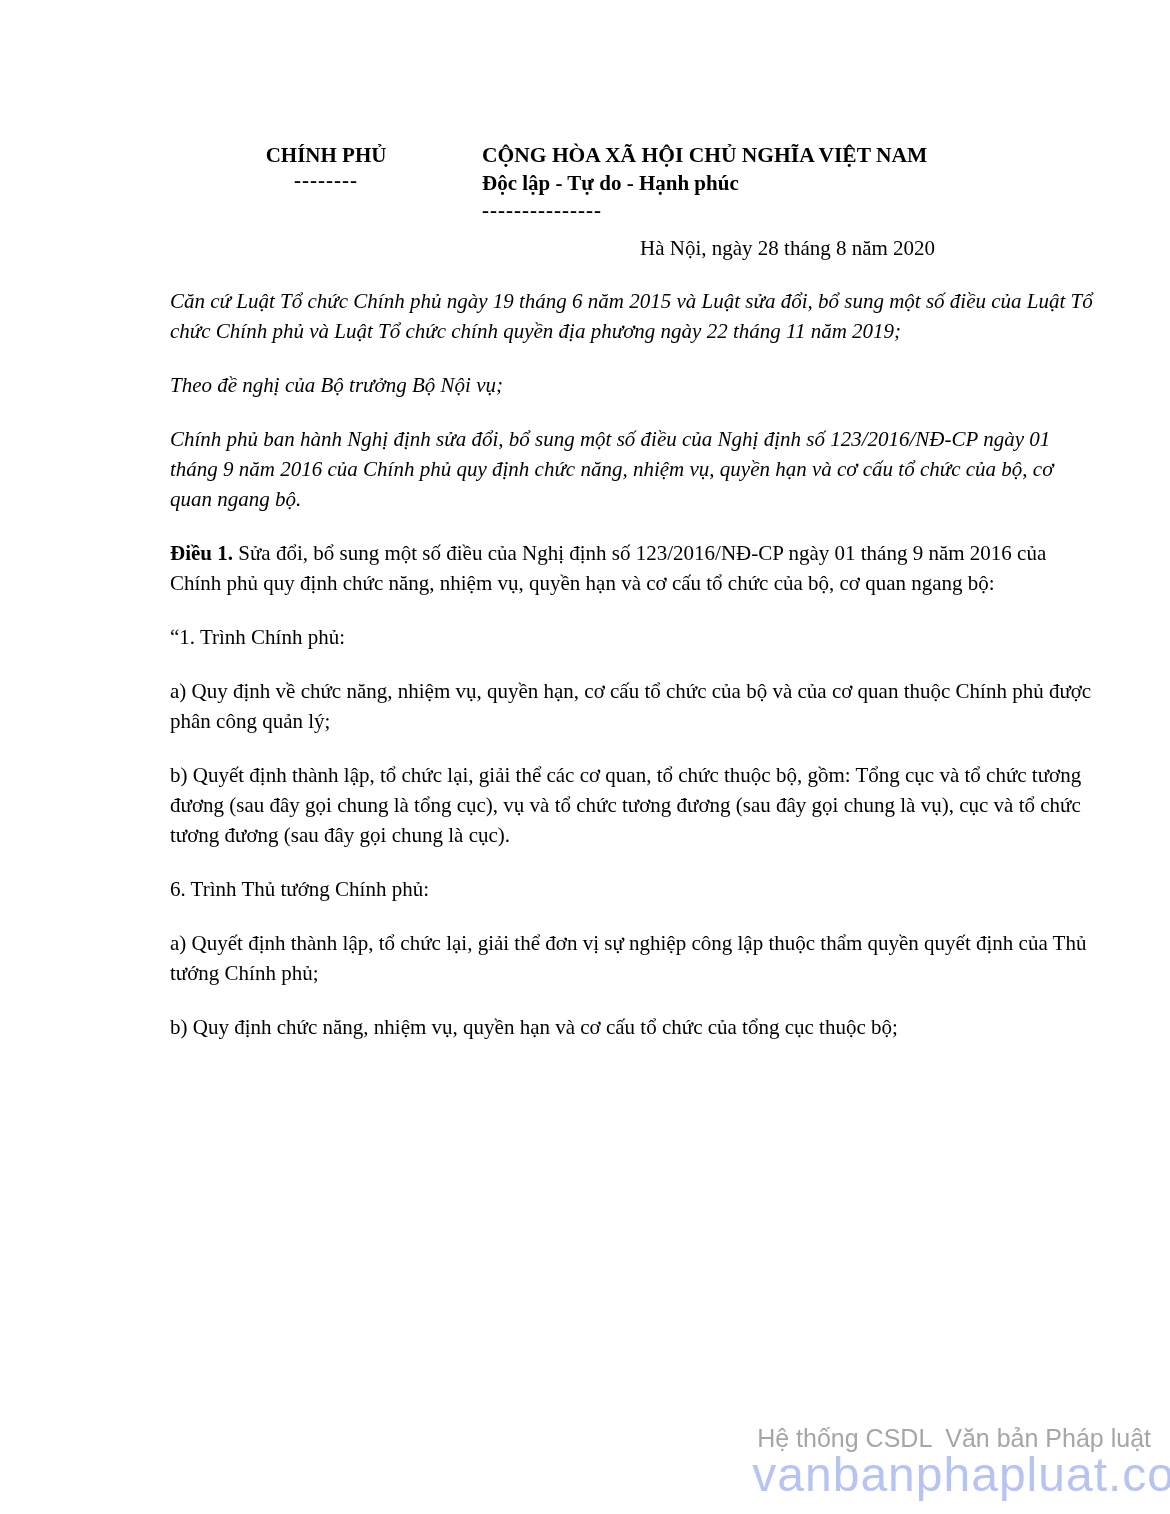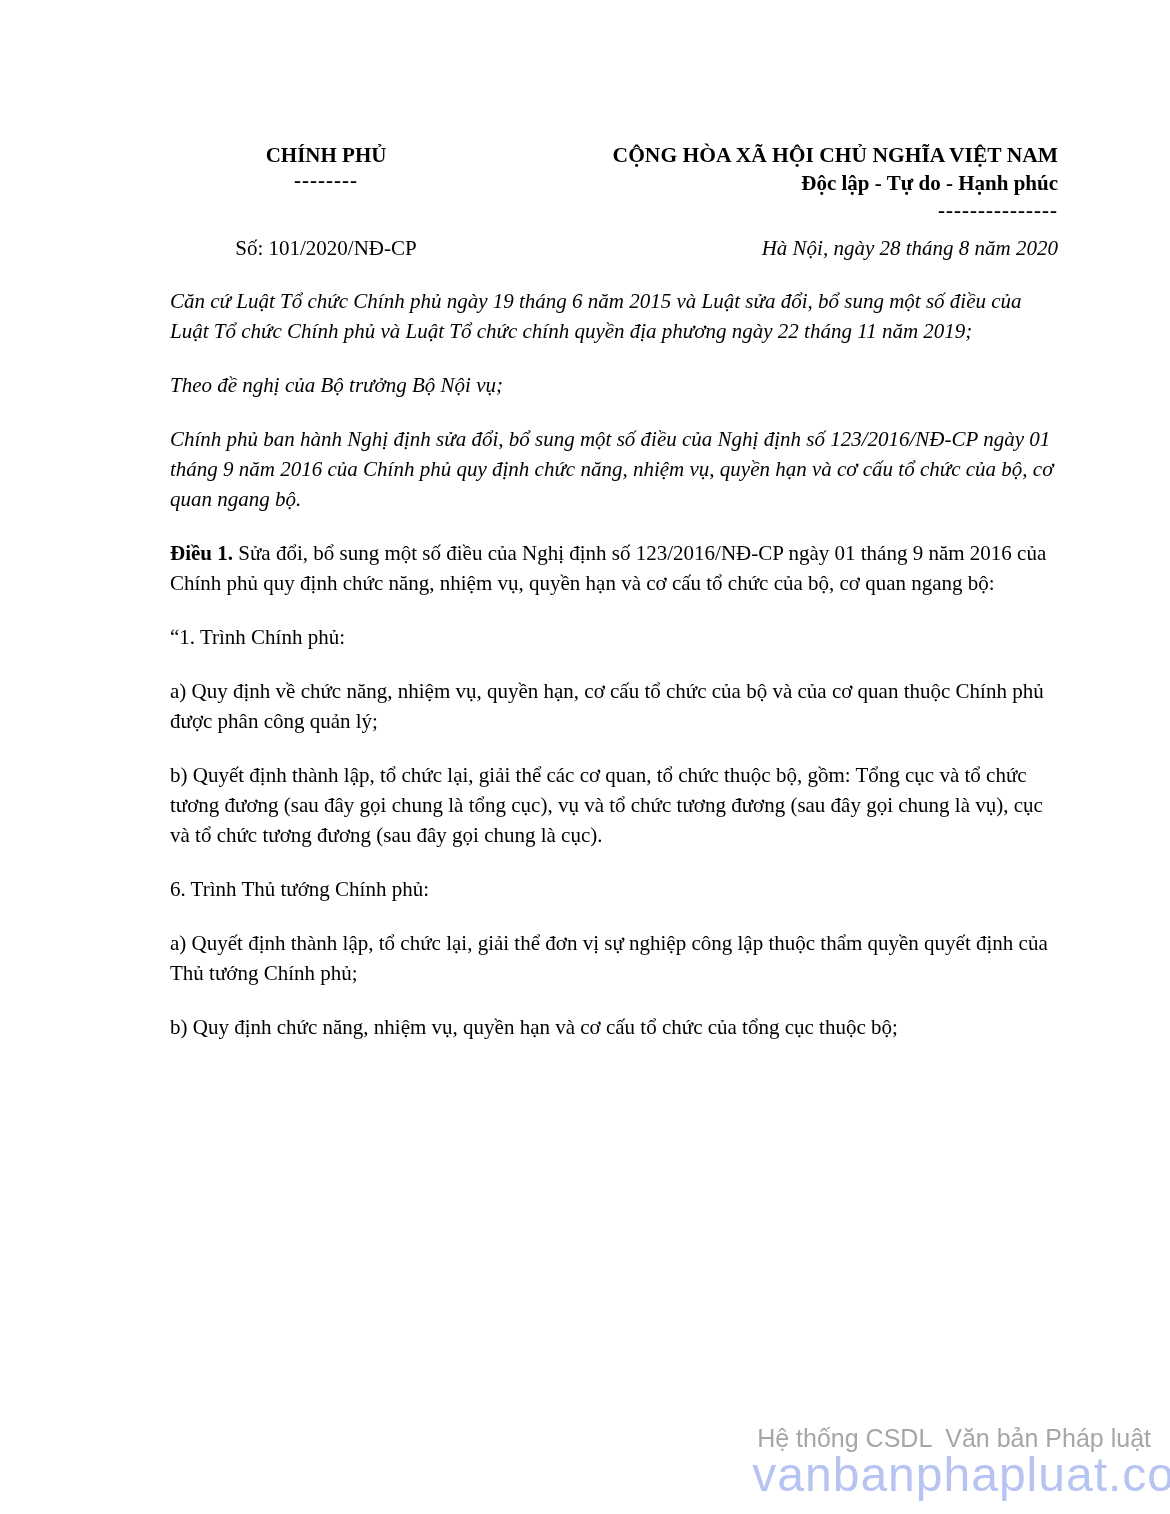--- a/index.html
+++ b/index.html
@@ -4,32 +4,32 @@
 <style>
   html,body{margin:0;padding:0;background:#ffffff;}
   .page{
     position:relative;
     width:1170px;height:1514px;
     background:#ffffff;
     overflow:hidden;
     font-family:"Liberation Serif","DejaVu Serif",serif;
     color:#000000;
   }
-  .content{padding:142px 112px 0 170px;}
+  .content{padding:142px 76px 0 170px;}
 
   
   .hdr{display:flex;}
   .hdr-left{width:312px;text-align:center;}
-  .hdr-right{flex:1;text-align:right;}
+  .hdr-right{flex:1;text-align:left;}
   .org-name{font-weight:bold;font-size:21px;line-height:26px;}
   .nat-title{font-weight:bold;font-size:21.5px;line-height:26px;}
   .motto{font-weight:bold;font-size:21px;line-height:30px;}
   .dash-line{font-weight:bold;font-size:21px;line-height:24px;letter-spacing:1px;}
   .doc-number{font-size:21px;line-height:28px;margin-top:42px;}
-  .place-date{font-style:italic;font-size:21px;line-height:28px;margin-top:12px;padding-left:158px;}
+  .place-date{font-size:21px;line-height:28px;margin-top:12px;padding-left:158px;}
 
   
   .title-block{text-align:center;margin-top:62px;}
   .doc-type{font-weight:bold;font-size:22px;line-height:28px;}
   .doc-subject{font-size:21px;line-height:30px;margin-top:22px;}
 
   
   .body-block{margin-top:24px;}
   .body-block p{margin:12px 0 24px 0;font-size:21px;line-height:30px;text-align:left;}
   p.italic{font-style:italic;}
@@ -47,21 +47,20 @@
 </head>
 <body>
 
 <div class="page">
   <div class="content">
 
     <div class="hdr">
       <div class="hdr-left">
         <div class="org-name">CHÍNH PHỦ</div>
         <div class="dash-line">--------</div>
-        <div class="doc-number">Số: 101/2020/NĐ-CP</div>
       </div>
       <div class="hdr-right">
         <div class="nat-title">CỘNG HÒA XÃ HỘI CHỦ NGHĨA VIỆT NAM</div>
         <div class="motto">Độc lập - Tự do - Hạnh phúc</div>
         <div class="dash-line">---------------</div>
         <div class="place-date">Hà Nội, ngày 28 tháng 8 năm 2020</div>
       </div>
     </div>
 
 

